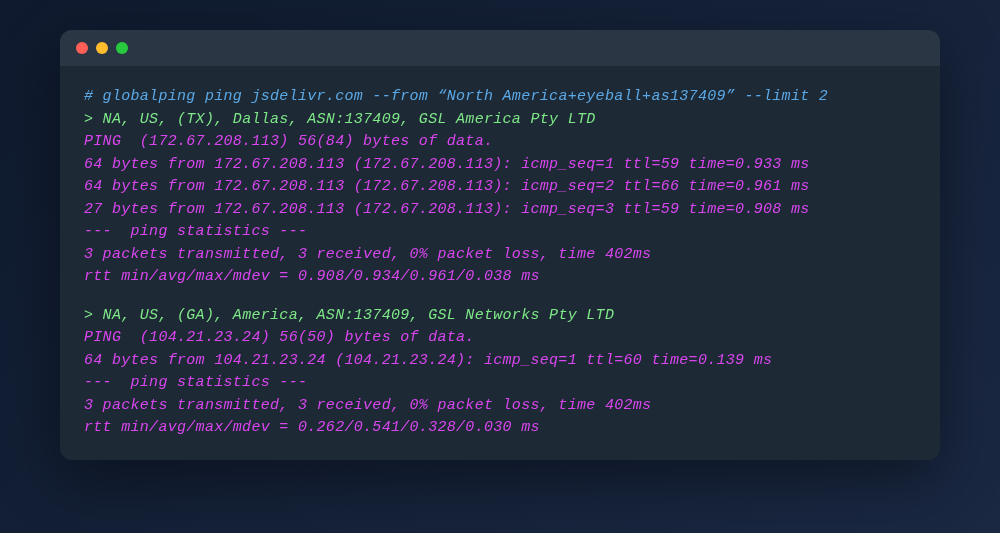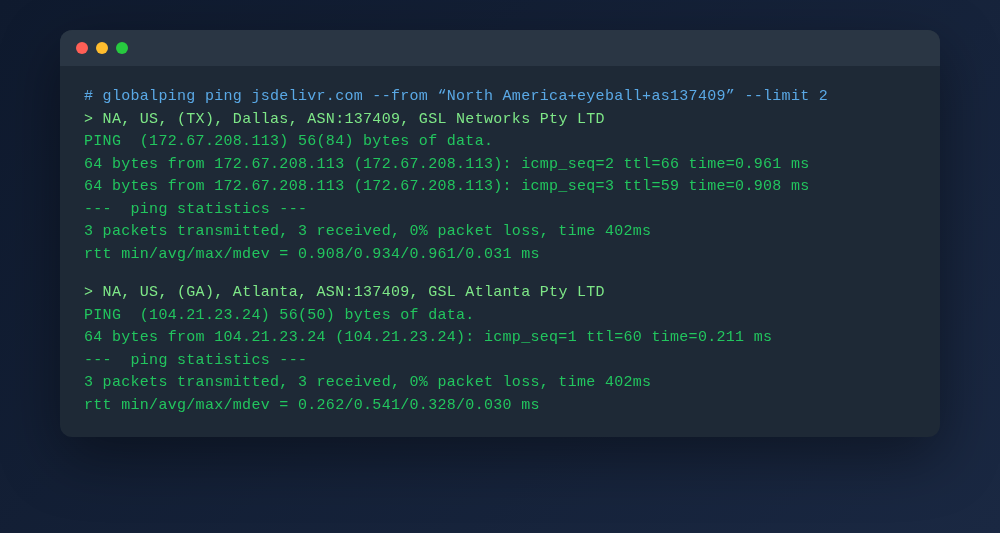--- a/index.html
+++ b/index.html
@@ -37,63 +37,65 @@
       border-radius: 50%;
     }
     .dot-red { background: #ff5f56; }
     .dot-yellow { background: #ffbd2e; }
     .dot-green { background: #27c93f; }
     .terminal-body {
       padding: 20px 24px;
       font-size: 15px;
       line-height: 1.5;
       letter-spacing: 0.02em;
+      font-style: italic;
     }
     .line {
       white-space: pre;
       color: #b8c2cc;
     }
     .prompt-hash {
       color: #5aa9e6;
     }
     .prompt-gt {
       color: #7ee787;
     }
     .location {
       color: #7ee787;
     }
     .cmd {
       color: #5aa9e6;
     }
     .output {
-      color: #22c55e;
+      color: #d946ef;
     }
     .spacer {
       height: 16px;
     }
   </style>
 </head>
 <body>
 
 <div class="terminal">
   <div class="titlebar">
     <div class="dot dot-red"></div>
     <div class="dot dot-yellow"></div>
     <div class="dot dot-green"></div>
   </div>
   <div class="terminal-body">
     <div class="line"><span class="prompt-hash"># </span><span class="cmd">globalping ping jsdelivr.com --from “North America+eyeball+as137409” --limit 2</span></div>
-    <div class="line"><span class="prompt-gt">&gt; </span><span class="location">NA, US, (TX), Dallas, ASN:137409, GSL Networks Pty LTD</span></div>
+    <div class="line"><span class="prompt-gt">&gt; </span><span class="location">NA, US, (TX), Dallas, ASN:137409, GSL America Pty LTD</span></div>
     <div class="line output">PING  (172.67.208.113) 56(84) bytes of data.</div>
+    <div class="line output">64 bytes from 172.67.208.113 (172.67.208.113): icmp_seq=1 ttl=59 time=0.933 ms</div>
     <div class="line output">64 bytes from 172.67.208.113 (172.67.208.113): icmp_seq=2 ttl=66 time=0.961 ms</div>
-    <div class="line output">64 bytes from 172.67.208.113 (172.67.208.113): icmp_seq=3 ttl=59 time=0.908 ms</div>
+    <div class="line output">27 bytes from 172.67.208.113 (172.67.208.113): icmp_seq=3 ttl=59 time=0.908 ms</div>
     <div class="line output">---  ping statistics ---</div>
     <div class="line output">3 packets transmitted, 3 received, 0% packet loss, time 402ms</div>
-    <div class="line output">rtt min/avg/max/mdev = 0.908/0.934/0.961/0.031 ms</div>
+    <div class="line output">rtt min/avg/max/mdev = 0.908/0.934/0.961/0.038 ms</div>
     <div class="spacer"></div>
-    <div class="line"><span class="prompt-gt">&gt; </span><span class="location">NA, US, (GA), Atlanta, ASN:137409, GSL Atlanta Pty LTD</span></div>
+    <div class="line"><span class="prompt-gt">&gt; </span><span class="location">NA, US, (GA), America, ASN:137409, GSL Networks Pty LTD</span></div>
     <div class="line output">PING  (104.21.23.24) 56(50) bytes of data.</div>
-    <div class="line output">64 bytes from 104.21.23.24 (104.21.23.24): icmp_seq=1 ttl=60 time=0.211 ms</div>
+    <div class="line output">64 bytes from 104.21.23.24 (104.21.23.24): icmp_seq=1 ttl=60 time=0.139 ms</div>
     <div class="line output">---  ping statistics ---</div>
     <div class="line output">3 packets transmitted, 3 received, 0% packet loss, time 402ms</div>
     <div class="line output">rtt min/avg/max/mdev = 0.262/0.541/0.328/0.030 ms</div>
   </div>
 </div>
 
 </body></html>

